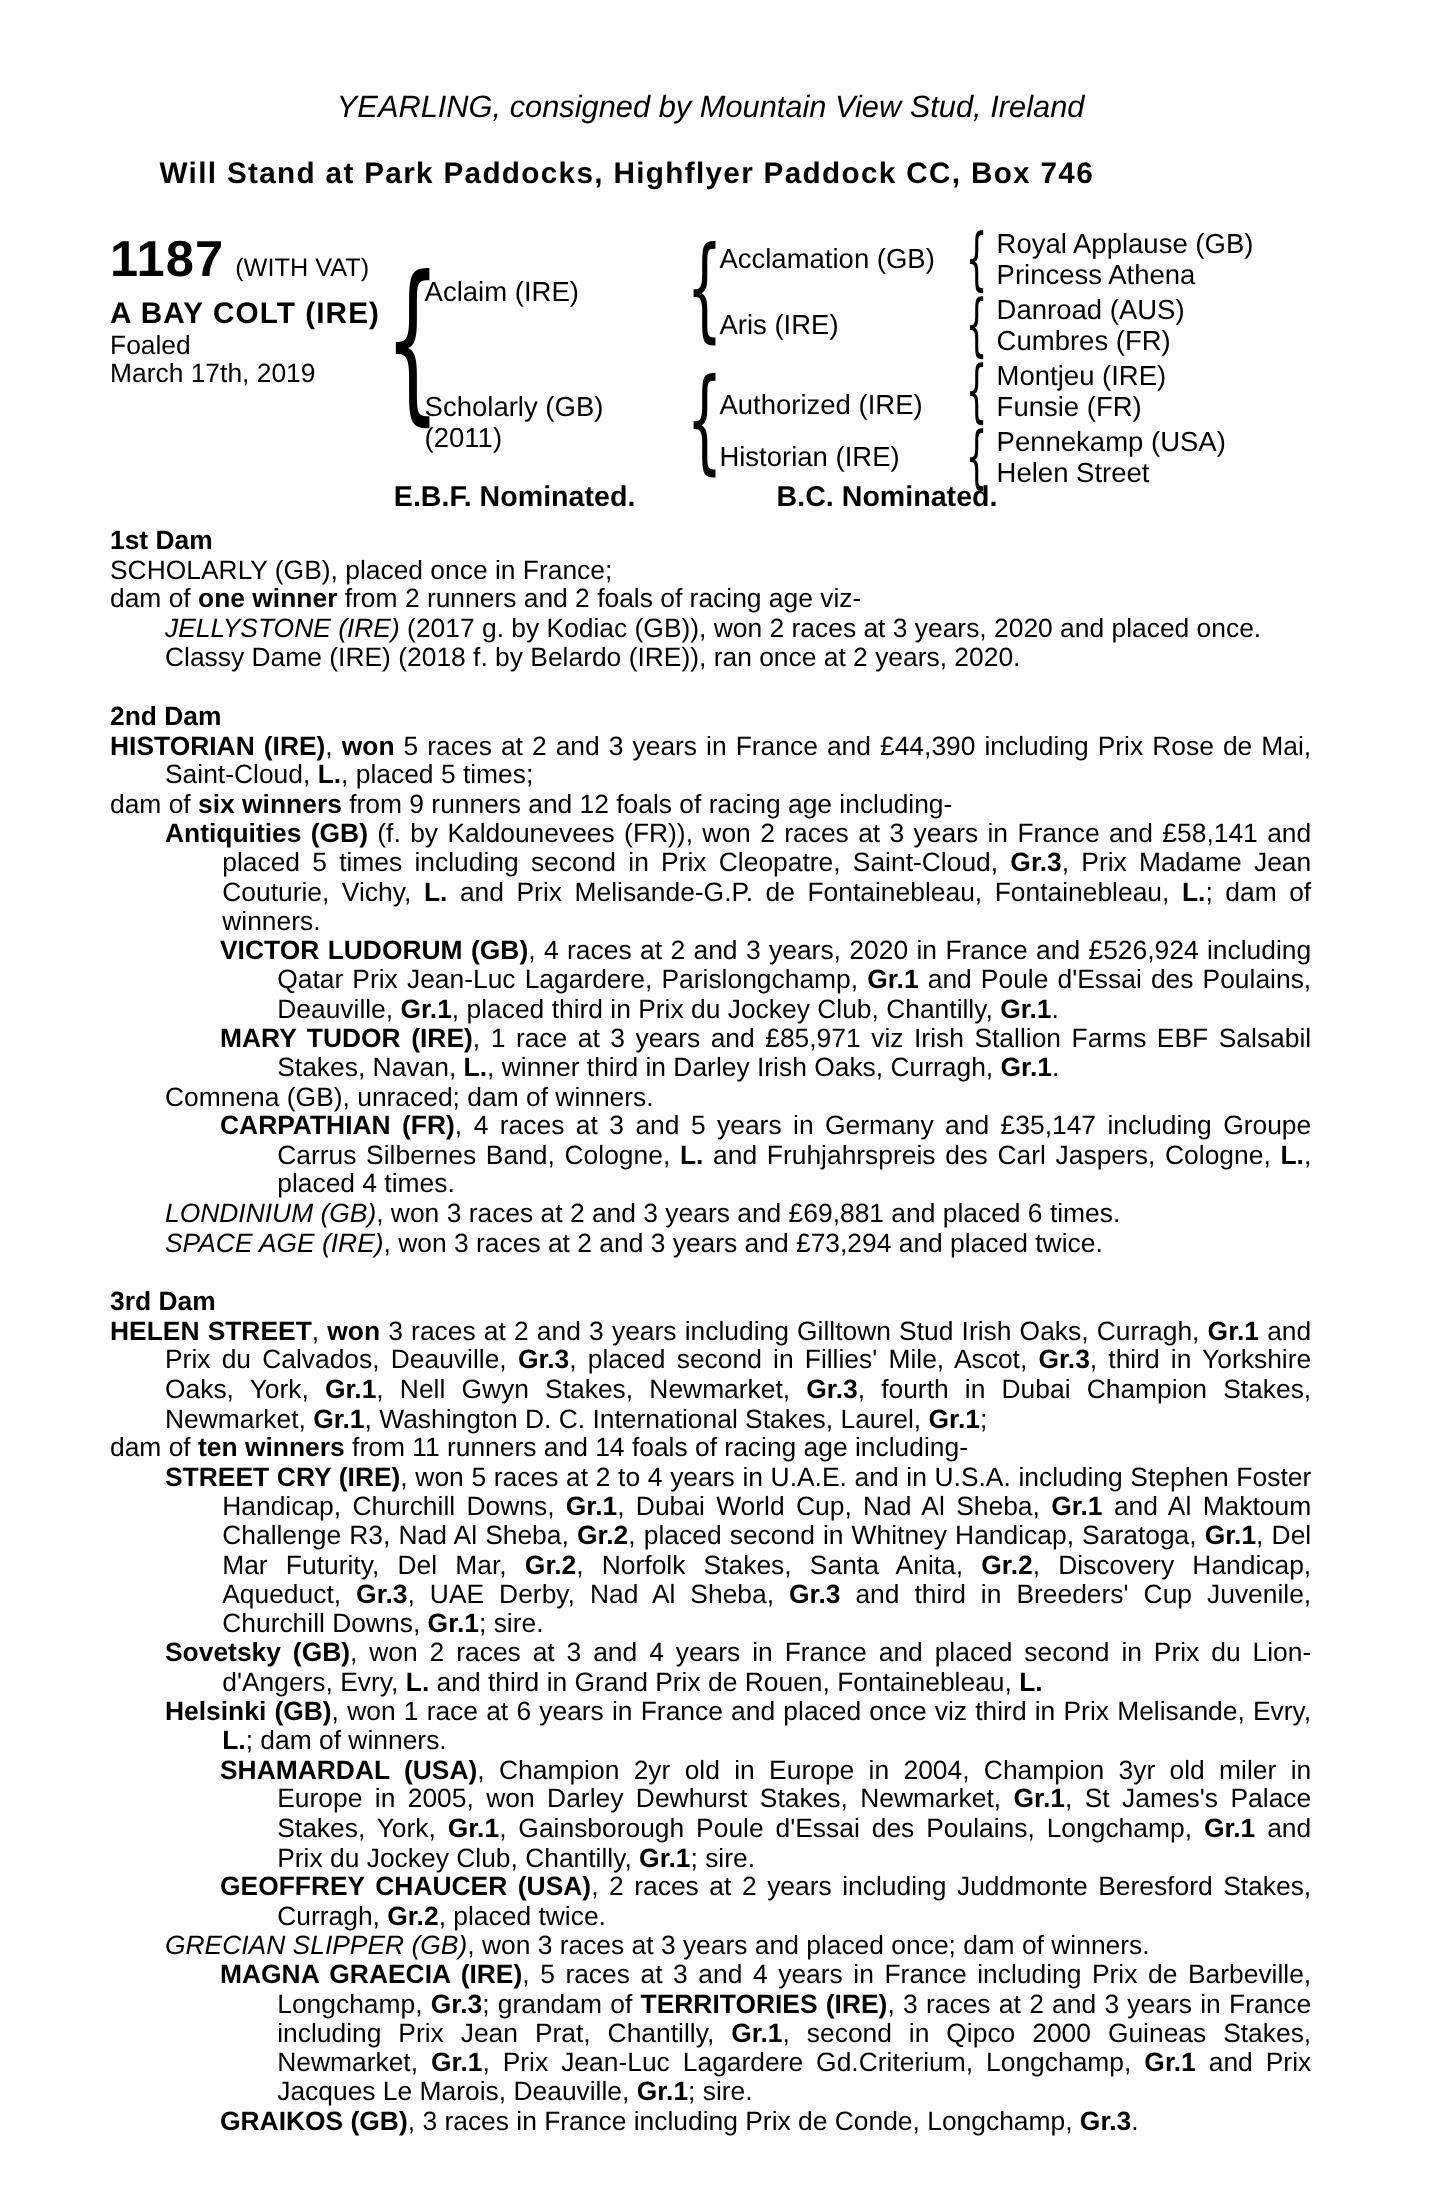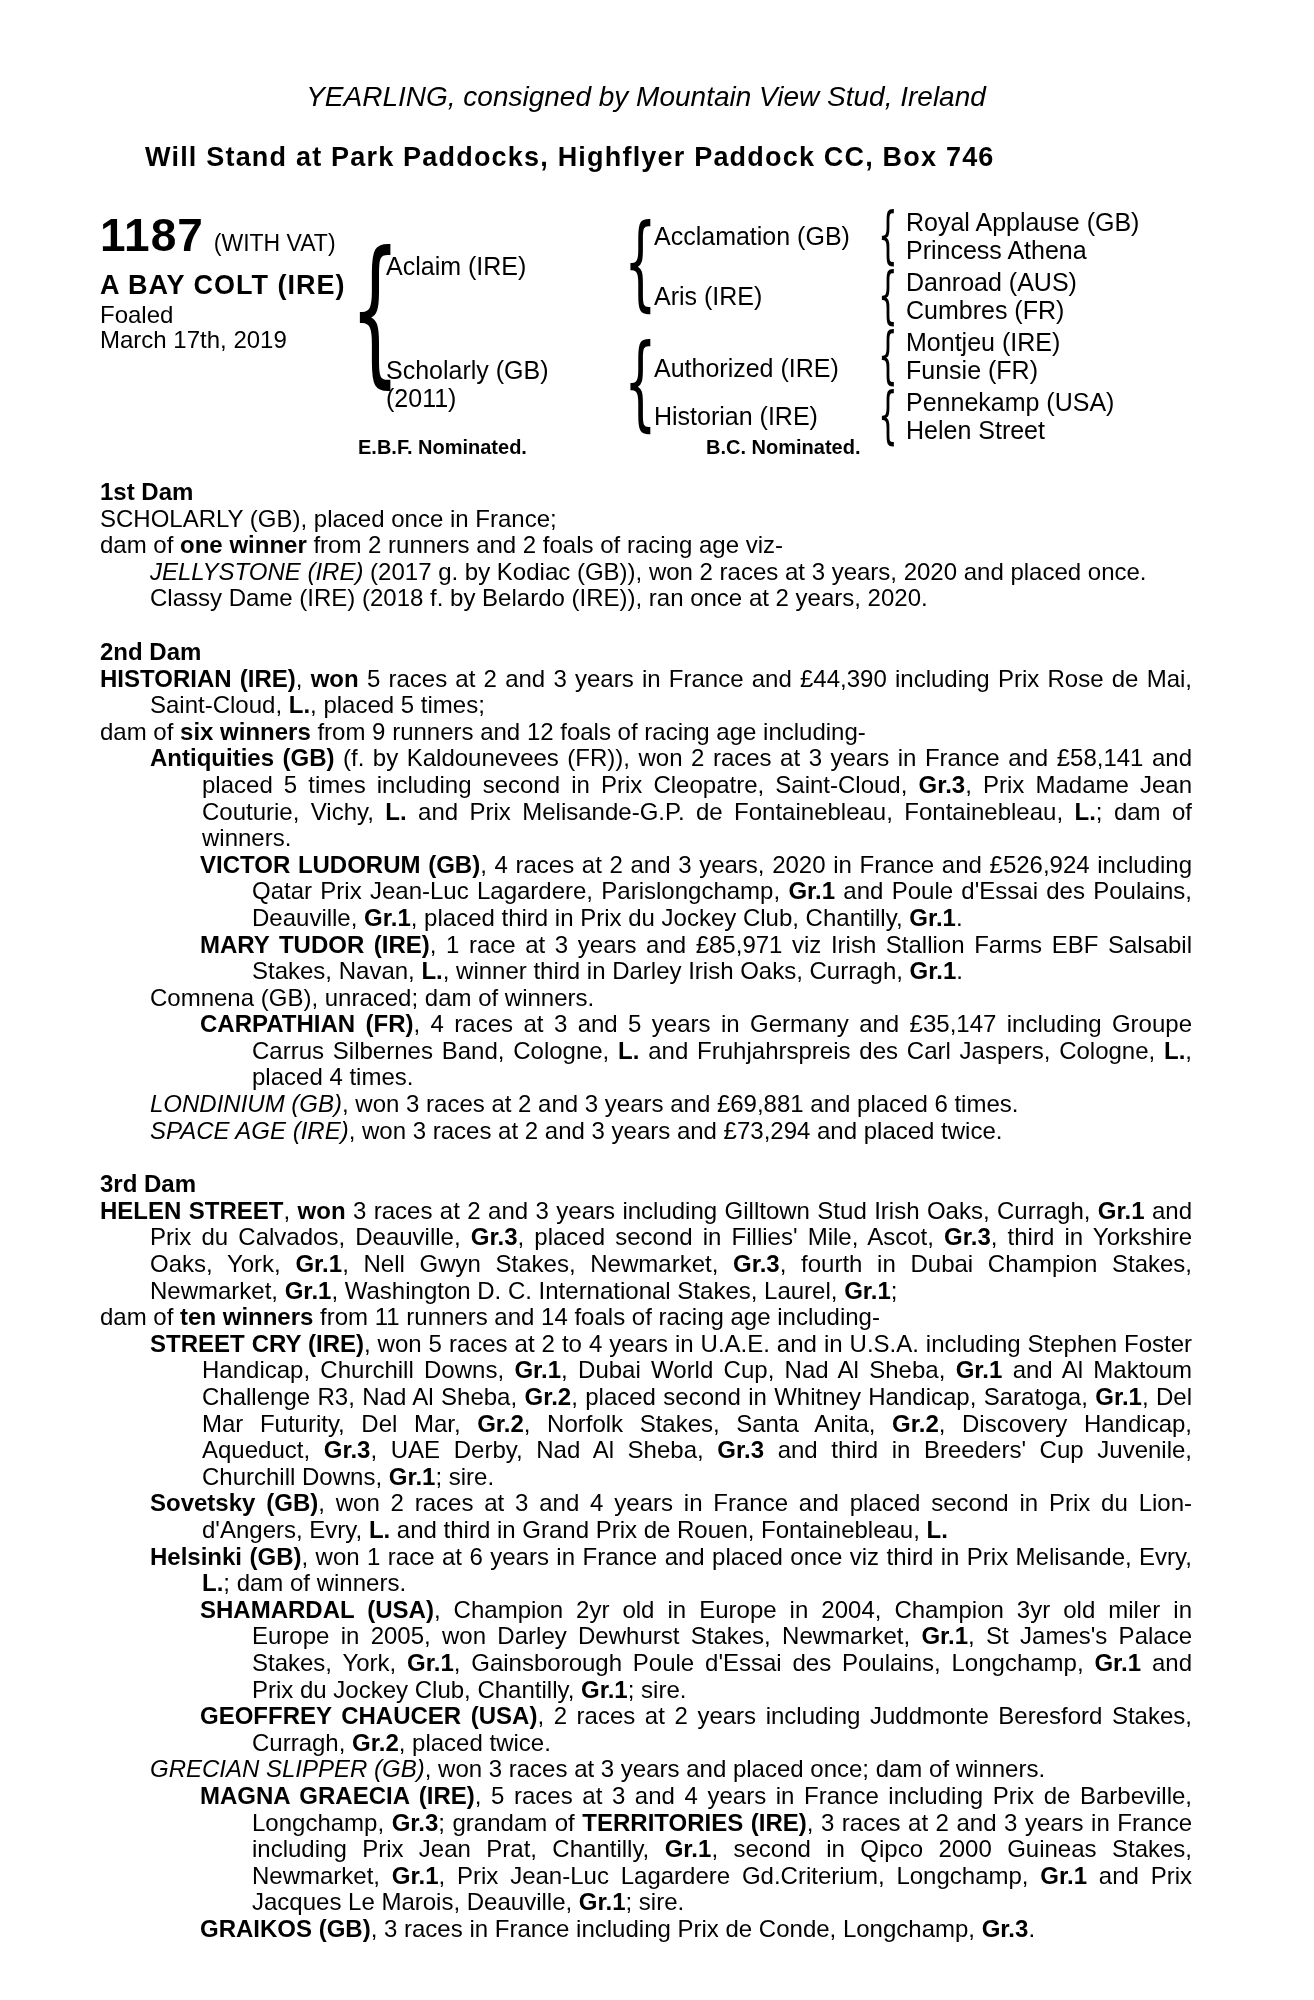--- a/index.html
+++ b/index.html
@@ -28,21 +28,21 @@
   .foaled-date{position:absolute;left:0;top:118px;font-size:24px;white-space:nowrap;}
   .ped-name{position:absolute;white-space:nowrap;font-size:25px;line-height:28px;}
   .brace{
     position:absolute;display:flex;align-items:center;justify-content:flex-start;
     width:30px;pointer-events:none;
   }
   .brace span{
     font-family:"DejaVu Sans",sans-serif;font-weight:normal;line-height:1;
     transform:scaleX(0.5);transform-origin:left center;display:block;
   }
-  .nom{position:absolute;font-weight:bold;font-size:20px;white-space:nowrap;}
+  .nom{position:absolute;font-weight:bold;font-size:26px;white-space:nowrap;}
   
   .dam-sections{margin-top:9px;font-size:24px;line-height:26.6px;}
   .dam-section + .dam-section{margin-top:27px;}
   .dam-title{font-weight:bold;}
   .para{text-align:justify;}
   .ind0{padding-left:50px;text-indent:-50px;}
   .ind1{padding-left:102px;text-indent:-52px;}
   .ind2{padding-left:152px;text-indent:-52px;}
   .b{font-weight:bold;}
   .i{font-style:italic;}

